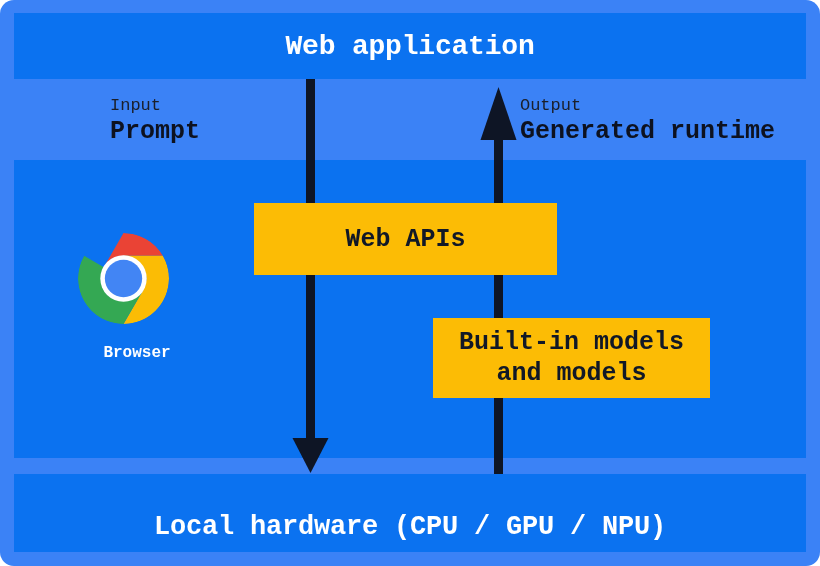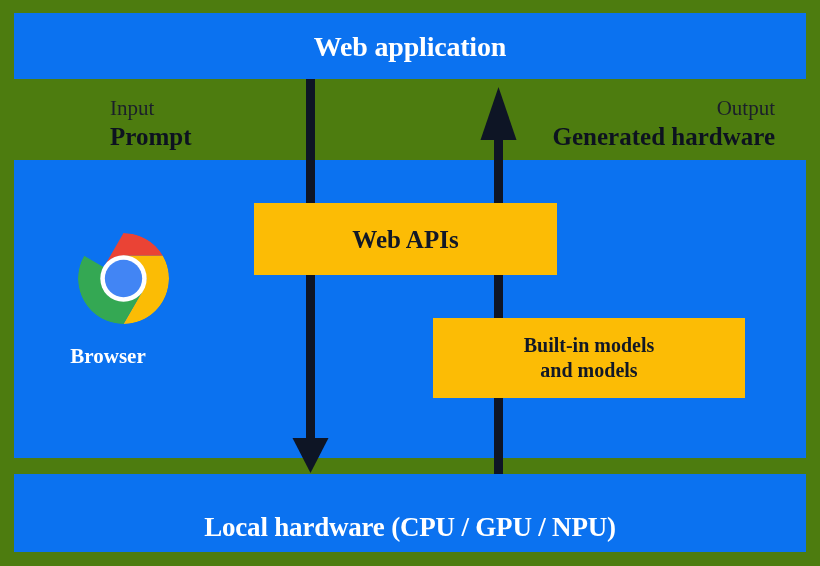--- a/index.html
+++ b/index.html
@@ -4,23 +4,24 @@
 <style>
   html, body {
     margin: 0;
     padding: 0;
     background: #ffffff;
   }
   #stage {
     position: relative;
     width: 820px;
     height: 566px;
-    background: #4d7c0f;
+    background: #3b82f6;
     overflow: hidden;
-    font-family: Liberation Serif, serif;
+    font-family: Liberation Mono, monospace;
+    border-radius: 14px;
   }
 
   
   .band {
     position: absolute;
     background: #0B72F0;
     box-sizing: border-box;
   }
   #band-web-application {
     left: 14px; top: 13px; width: 792px; height: 66px;
@@ -58,76 +59,76 @@
   }
 
   
   .io-label {
     position: absolute;
     color: #111827;
     line-height: 1.22;
   }
   .io-label .io-kind {
     display: block;
-    font-size: 21px;
+    font-size: 17px;
     font-weight: normal;
     color: #1b1f2a;
   }
   .io-label .io-value {
     display: block;
     font-size: 25px;
     font-weight: bold;
     color: #0d1220;
   }
   #io-input {
     left: 110px; top: 96px;
     text-align: left;
   }
   #io-output {
     right: 45px; top: 96px;
-    text-align: right;
+    text-align: left;
   }
 
   
   .obox {
     position: absolute;
     background: #FCBC05;
     color: #111827;
     font-weight: bold;
     display: flex;
     align-items: center;
     justify-content: center;
     text-align: center;
     line-height: 1.24;
     box-sizing: border-box;
   }
   #box-web-apis {
     left: 254px; top: 203px; width: 303px; height: 72px;
     font-size: 25px;
   }
   #box-builtin-models {
-    left: 433px; top: 318px; width: 312px; height: 80px;
-    font-size: 20px;
+    left: 433px; top: 318px; width: 277px; height: 80px;
+    font-size: 25px;
     padding: 0 12px;
   }
 
   
   #chrome-logo {
     position: absolute;
     left: 78px; top: 233px;
     width: 91px; height: 91px;
   }
 
   #browser-label {
     position: absolute;
-    left: 18px; top: 344px;
+    left: 47px; top: 344px;
     width: 180px;
     text-align: center;
     color: #ffffff;
-    font-size: 21px;
+    font-size: 16px;
     font-weight: bold;
   }
 </style>
 </head>
 <body>
 
 <div id="stage">
 
   <div class="band" id="band-web-application"></div>
   <div class="band-title" id="web-application-title">Web application</div>
@@ -174,21 +175,21 @@
     </g>
   </svg>
 
   <div class="io-label" id="io-input">
     <span class="io-kind">Input</span>
     <span class="io-value">Prompt</span>
   </div>
 
   <div class="io-label" id="io-output">
     <span class="io-kind">Output</span>
-    <span class="io-value">Generated hardware</span>
+    <span class="io-value">Generated runtime</span>
   </div>
 
   <div class="obox" id="box-web-apis">
     <span>Web APIs</span>
   </div>
 
   <div class="obox" id="box-builtin-models">
     <span>
       <span>Built-in models</span><br>
       <span>and models</span>

